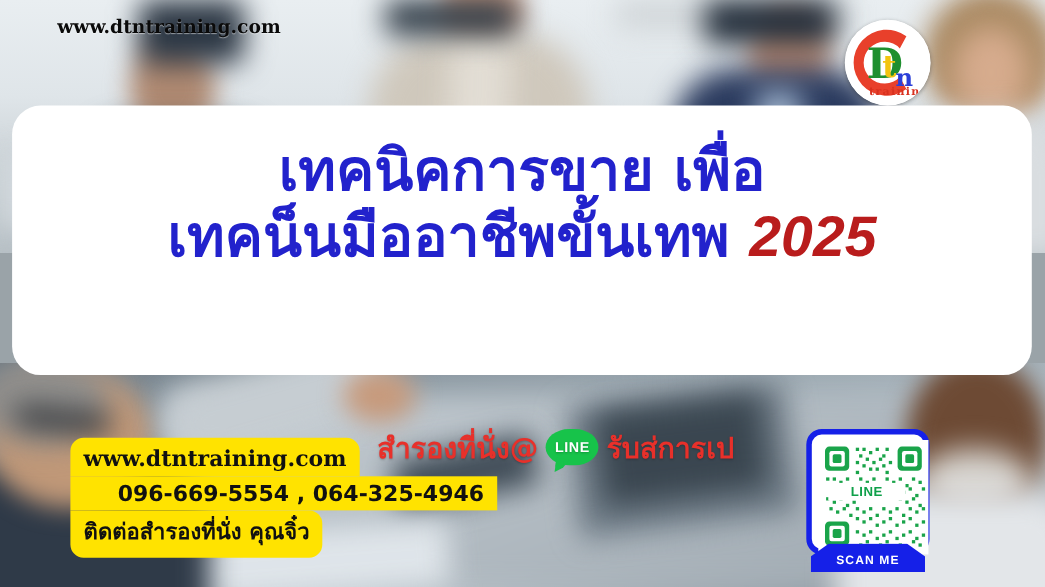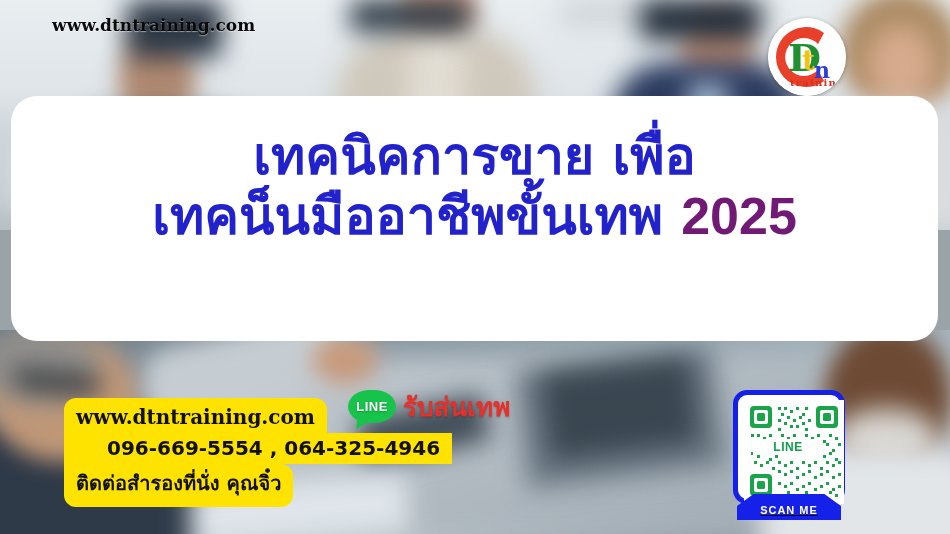--- a/index.html
+++ b/index.html
@@ -33,21 +33,21 @@
     position:absolute;left:11px;top:96px;width:927px;height:245px;
     background:#ffffff;border-radius:26px;
   }
   .headline{
     position:absolute;left:0;right:0;top:30px;text-align:center;
     line-height:1.16;
   }
   .hl-line{display:block;font-weight:700;letter-spacing:0;}
   .hl-1{font-size:52px;color:#2222cc;}
   .hl-2{font-size:52px;color:#2222cc;}
-  .year{color:#701a75;font-family:"Liberation Sans",sans-serif;font-weight:700;}
+  .year{color:#b91c1c;font-family:"Liberation Sans",sans-serif;font-weight:700;font-style:italic;}
 
   
   .site-url{
     position:absolute;left:52px;top:15px;
     font-family:"DejaVu Serif","Liberation Serif",serif;
     font-weight:700;font-size:17px;color:#0a0a0a;
     text-shadow:0 1px 1px rgba(255,255,255,.5);
   }
 
   
@@ -106,21 +106,21 @@
   .qr-label{
     position:absolute;left:15px;top:44px;width:70px;text-align:center;
     font-size:12px;font-weight:700;color:#0fa04a;letter-spacing:.5px;
     font-family:"Liberation Sans",sans-serif;z-index:3;
     background:#fff;padding:1px 0;
   }
   .ribbon{
     position:absolute;left:4px;top:104px;width:104px;height:26px;
     background:#1520e8;
     clip-path:polygon(0 46%,16% 0,84% 0,100% 46%,100% 100%,0 100%);
-    display:flex;align-items:flex-end;justify-content:center;text-decoration:underline;
+    display:flex;align-items:flex-end;justify-content:center;
   }
   .ribbon span{
     color:#fff;font-size:11px;font-weight:700;letter-spacing:1px;
     padding-bottom:4px;font-family:"Liberation Sans",sans-serif;
   }
 </style>
 </head>
 <body>
 
 <div class="banner">
@@ -194,24 +194,25 @@
   </div>
 
   <div class="white-card">
     <div class="headline">
       <span class="hl-line hl-1">เทคนิคการขาย เพื่อ</span>
       <span class="hl-line hl-2"><span>เทคน็นมืออาชีพขั้นเทพ</span> <span class="year">2025</span></span>
     </div>
   </div>
 
   <div class="promo">
+    <span>สำรองที่นั่ง@</span>
     <span class="line-bubble">
       <span>LINE</span>
     </span>
-    <span>รับส่นเทพ</span>
+    <span>รับส่การเป</span>
   </div>
 
   <div class="contact">
     <div class="c-line r1">www.dtntraining.com</div>
     <div class="c-line r3">096-669-5554 , 064-325-4946</div>
     <div class="c-line r4">ติดต่อสำรองที่นั่ง คุณจิ๋ว</div>
   </div>
 
   <div class="qr-wrap">
     <div class="qr-frame">

